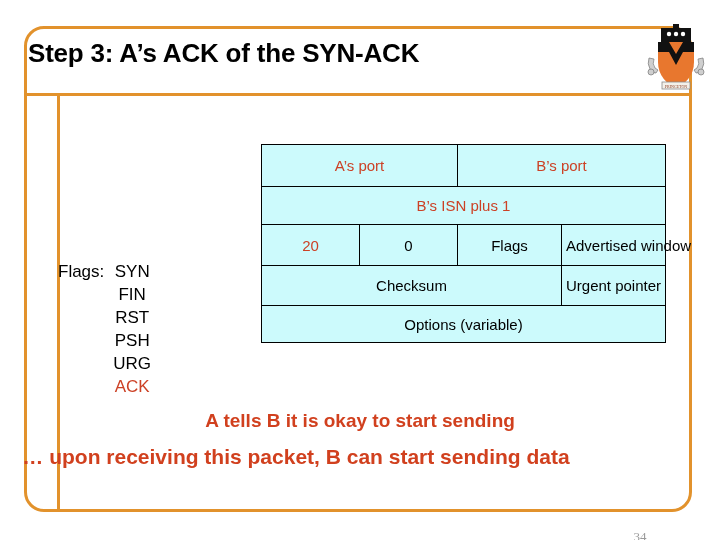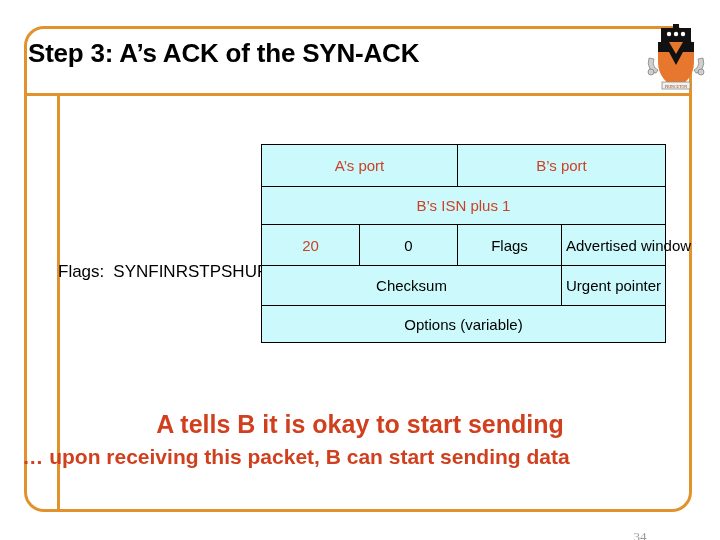--- a/index.html
+++ b/index.html
@@ -84,21 +84,22 @@
     margin-top: 42px;
   }
   .flags-label {
     font-size: 17px;
     color: #000000;
     margin-right: 9px;
     line-height: 23px;
   }
   .flags-list {
     display: flex;
-    flex-direction: row;
+    flex-direction: column;
+    align-items: center;
   }
   .flag-item {
     font-size: 17px;
     line-height: 23px;
     color: #000000;
     white-space: nowrap;
   }
   .flag-item.hl {
     color: #CC4125;
   }
@@ -139,21 +140,21 @@
     position: absolute;
     text-align: center;
     font-weight: bold;
     color: #D1401E;
     white-space: nowrap;
   }
   .caption-1 {
     left: 0;
     top: 410px;
     width: 720px;
-    font-size: 25px;
+    font-size: 19px;
   }
   .caption-2 {
     left: 0;
     top: 445px;
     width: 592px;
     font-size: 21px;
   }
 
   
   .page-number {

